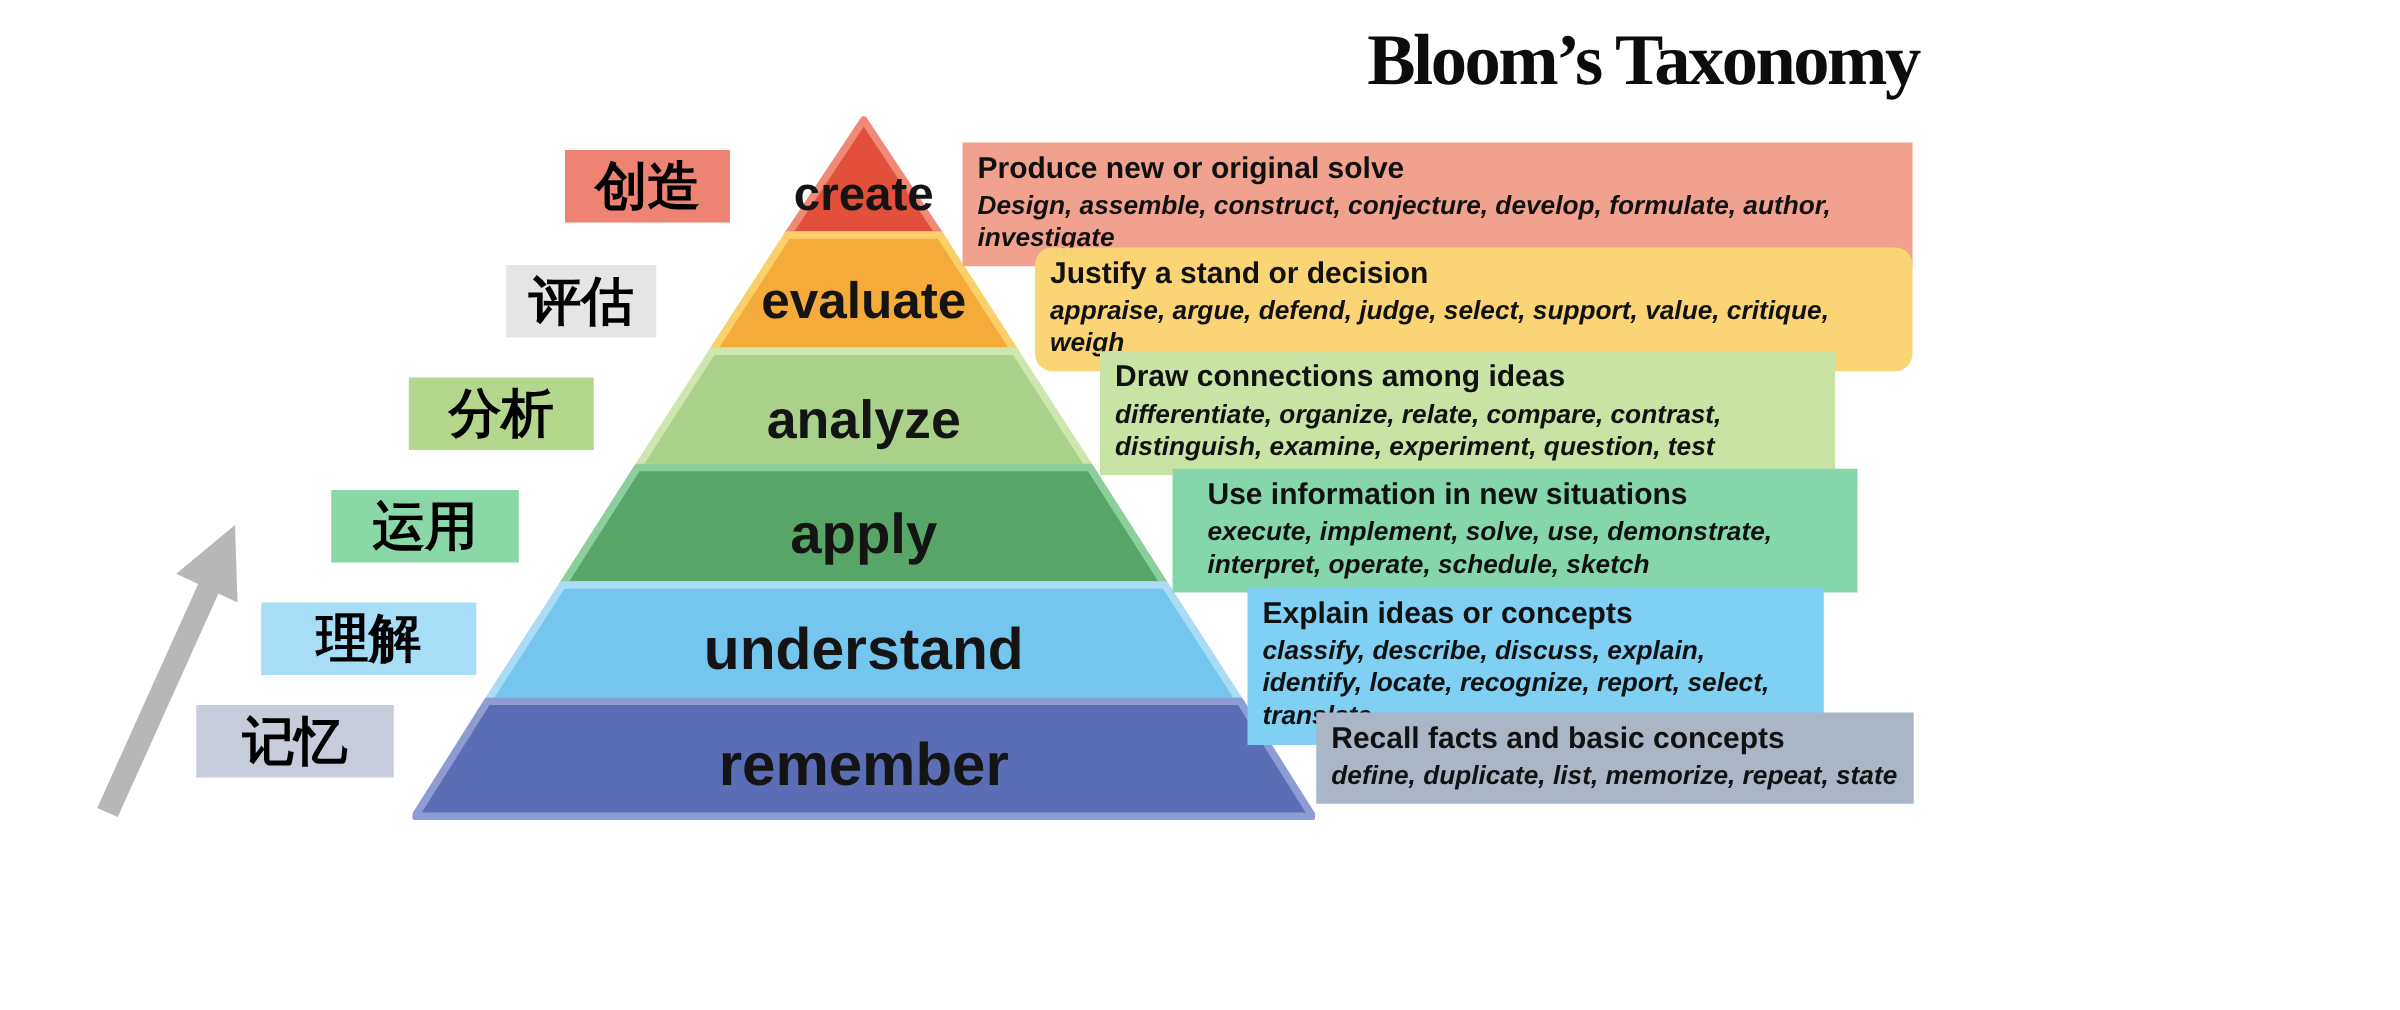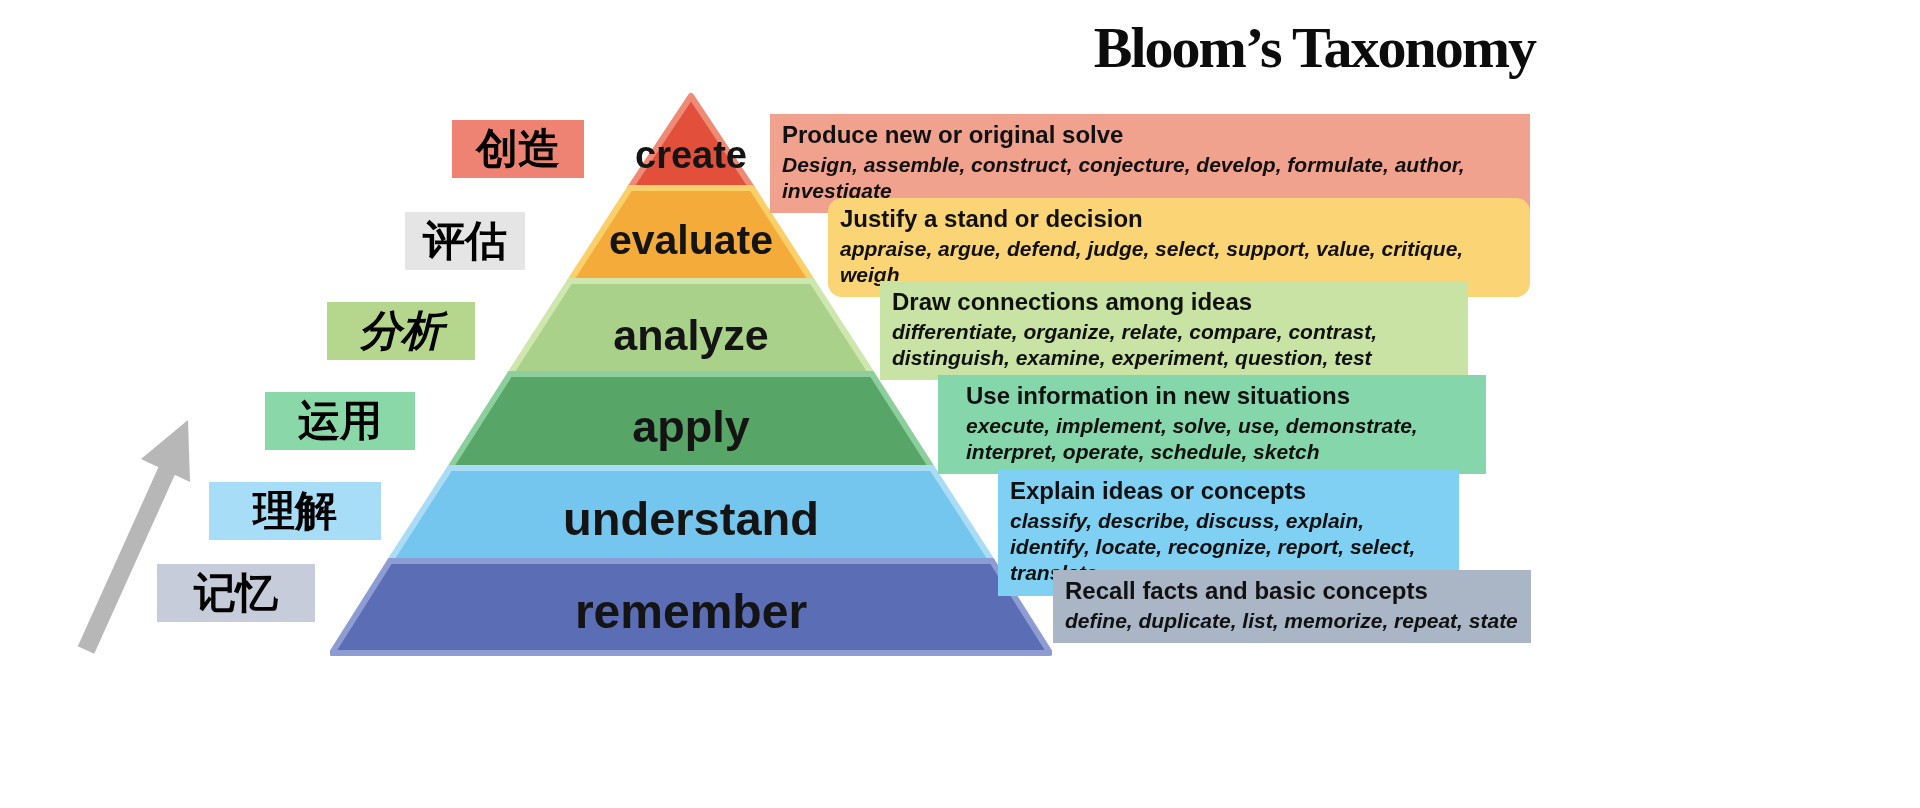--- a/index.html
+++ b/index.html
@@ -94,21 +94,21 @@
       <text x="361" y="350" text-anchor="middle" class="band-label" font-size="45">apply</text>
       <polygon points="120,376 602,376 662,469 60,469" fill="#74c6ee" stroke="#abdcf6" stroke-width="6" stroke-linejoin="round"></polygon>
       <text x="361" y="443" text-anchor="middle" class="band-label" font-size="47">understand</text>
       <polygon points="60,469 662,469 720,561 2,561" fill="#5b6db4" stroke="#8e9cd4" stroke-width="6" stroke-linejoin="round"></polygon>
       <text x="361" y="536" text-anchor="middle" class="band-label" font-size="48">remember</text>
     </svg>
 
   <div id="cn-labels">
       <div class="cn-label" style="left: 452px; top: 120px; width: 132px; background: rgb(239, 131, 115);">创造</div>
       <div class="cn-label" style="left: 389px; top: 212px; width: 120px; background: #e5e5e5; margin-left: 16px;">评估</div>
-      <div class="cn-label" style="left: 327px; top: 302px; width: 148px; background: rgb(181, 214, 141); font-style: italic;">分析</div>
+      <div class="cn-label" style="left: 327px; top: 302px; width: 148px; background: rgb(181, 214, 141);">分析</div>
       <div class="cn-label" style="left: 265px; top: 392px; width: 150px; background: rgb(138, 216, 167);">运用</div>
       <div class="cn-label" style="left: 209px; top: 482px; width: 172px; background: rgb(168, 221, 248);">理解</div>
       <div class="cn-label" style="left: 157px; top: 564px; width: 158px; background: rgb(198, 204, 217);">记忆</div>
     </div>
 
   <div id="desc-boxes">
       <div class="desc-box" style="left: 770px; top: 114px; width: 760px; background: rgb(240, 162, 142);">
         <div class="desc-heading">Produce new or original solve</div>
         <div class="desc-verbs">Design, assemble, construct, conjecture, develop, formulate, author, investigate</div>
       </div>

